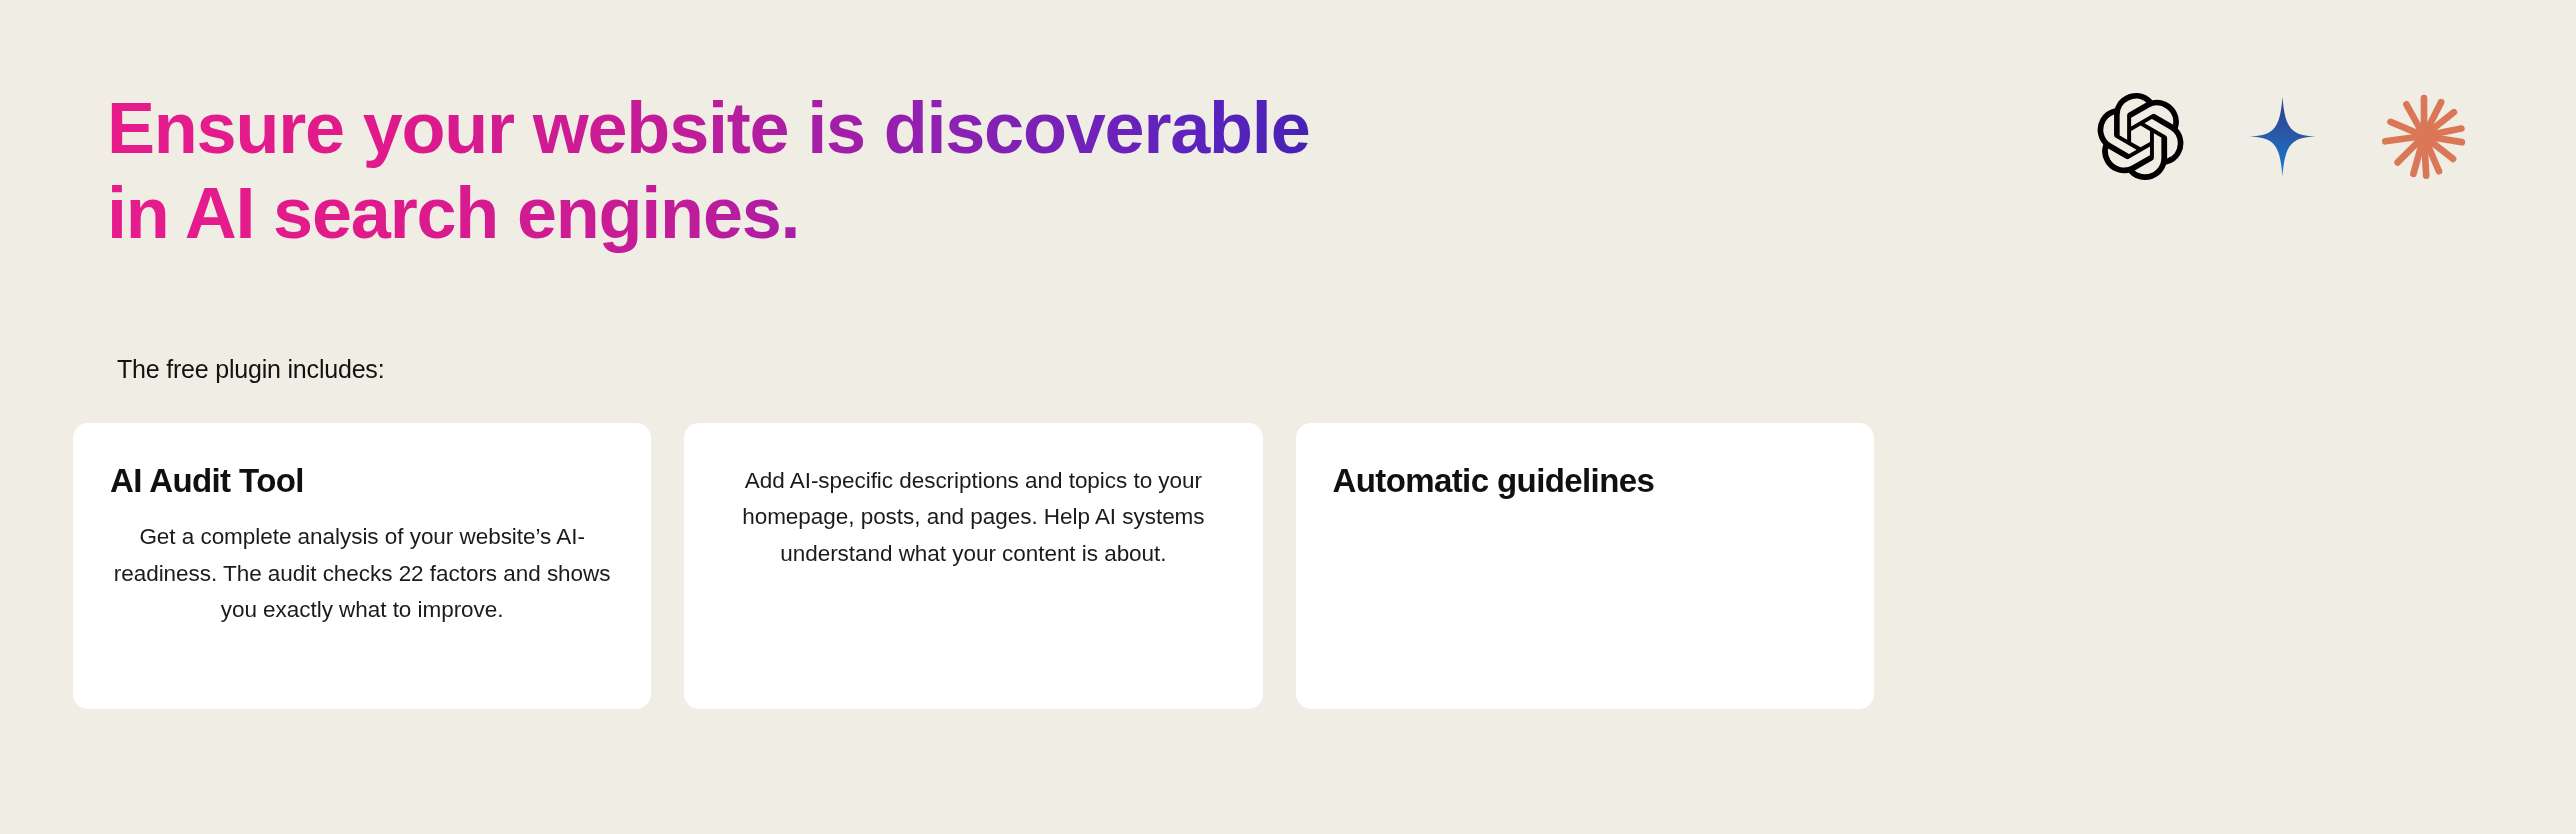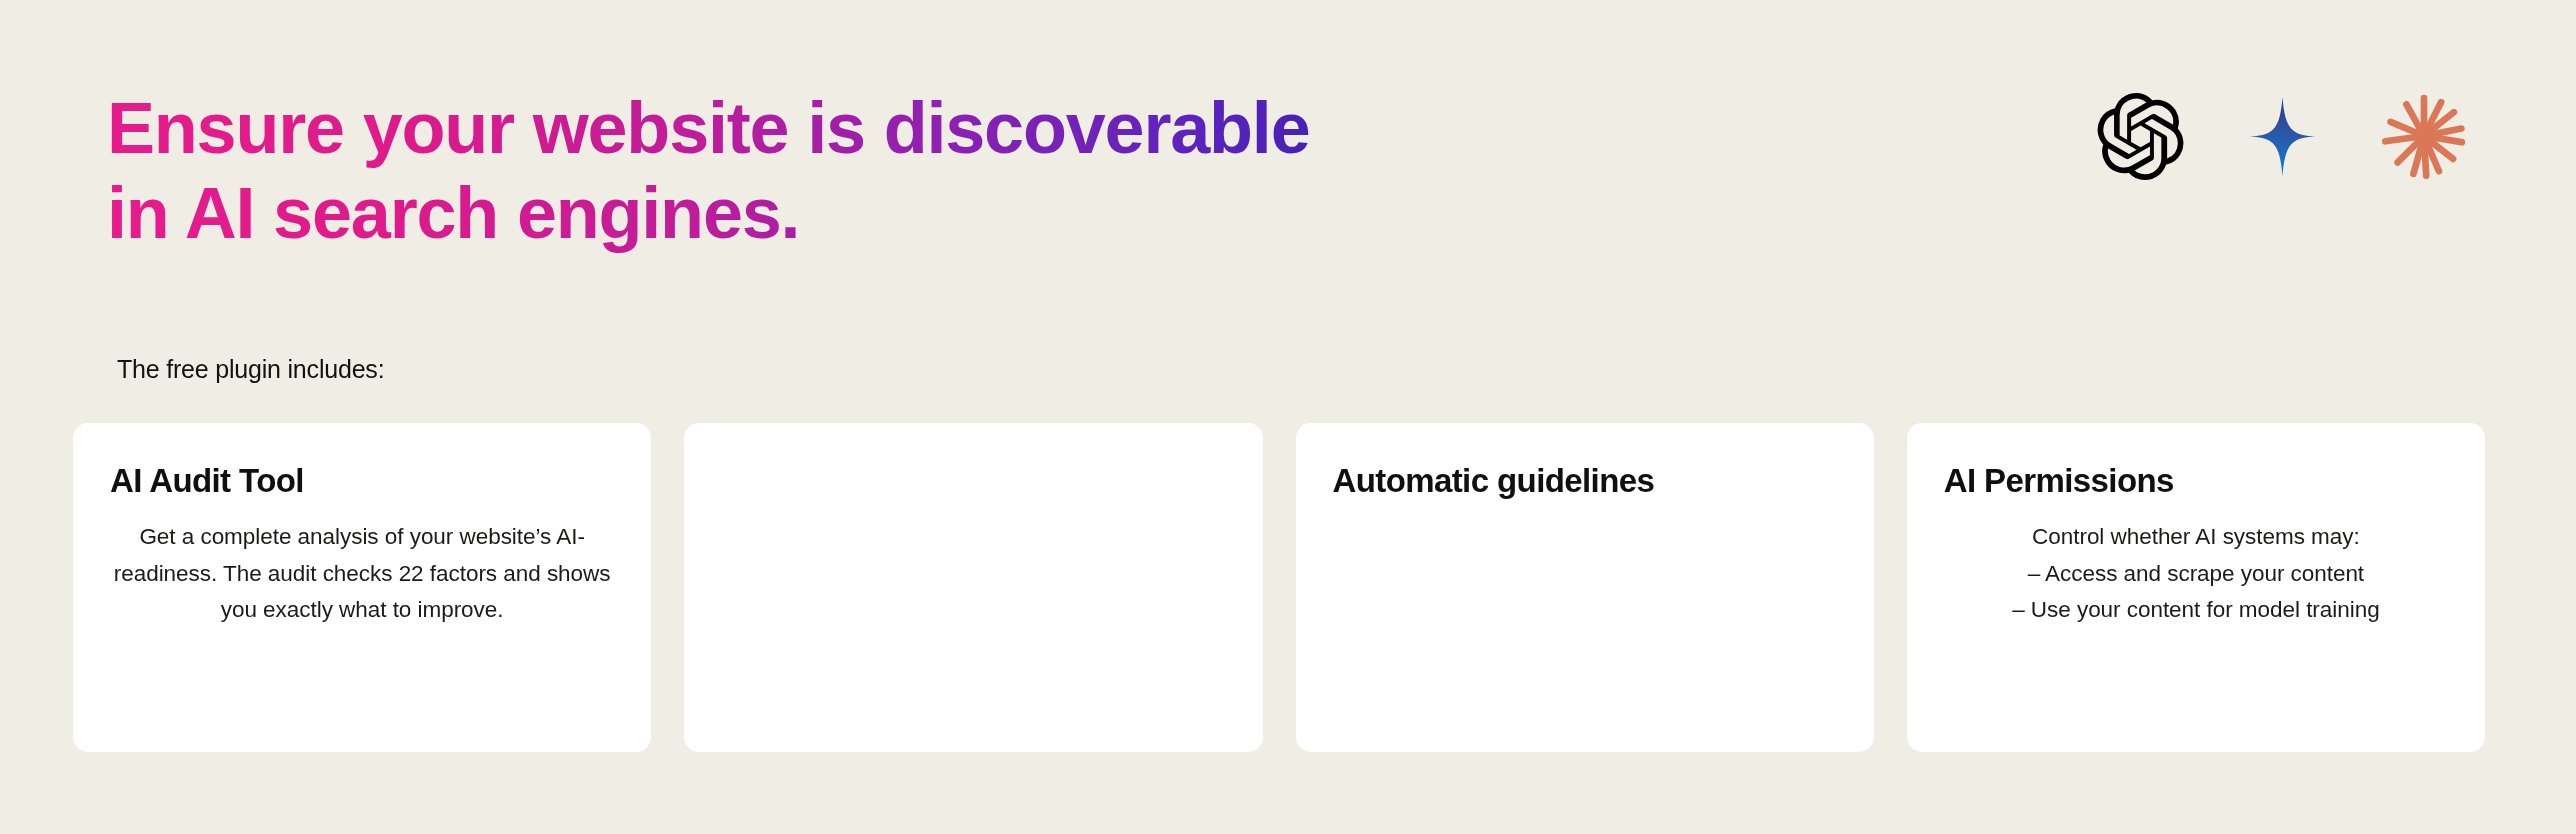--- a/index.html
+++ b/index.html
@@ -81,21 +81,21 @@
     color: #14110E;
     letter-spacing: -0.2px;
   }
 
   
   .cards {
     position: absolute;
     left: 73px;
     top: 417px;
     width: 2412px;
-    height: 329px;
+    height: 286px;
     display: grid;
     grid-template-columns: repeat(4, 1fr);
     gap: 33px;
   }
   .card {
     background: #FFFFFF;
     border-radius: 15px;
     padding: 40px 37px 33px 37px;
     box-sizing: border-box;
     overflow: hidden;
@@ -175,29 +175,24 @@
   <p class="subhead">The free plugin includes:</p>
 
   <div class="cards">
 
     <div class="card">
       <h2 class="card-title">AI Audit Tool</h2>
       <p class="card-body">Get a complete analysis of your website’s AI-readiness. The audit checks 22 factors and shows you exactly what to improve.</p>
     </div>
 
     <div class="card">
+      <p class="card-body">Add AI-specific descriptions and topics to your homepage, posts, and pages. Help AI systems understand what your content is about.</p>
     </div>
 
     <div class="card">
       <h2 class="card-title">Automatic guidelines</h2>
     </div>
 
-    <div class="card">
-      <h2 class="card-title">AI Permissions</h2>
-      <p class="card-body">Control whether AI systems may:
-– Access and scrape your content
-– Use your content for model training</p>
-    </div>
 
   </div>
 
 </div>
 
 
 </body></html>

